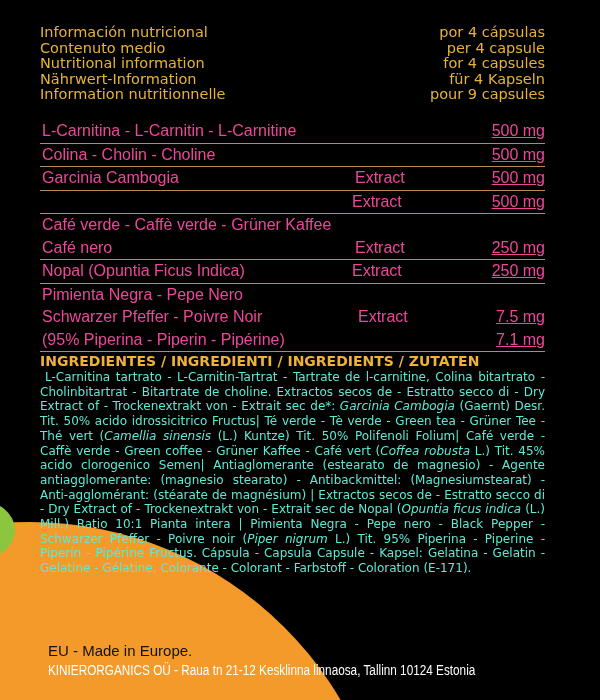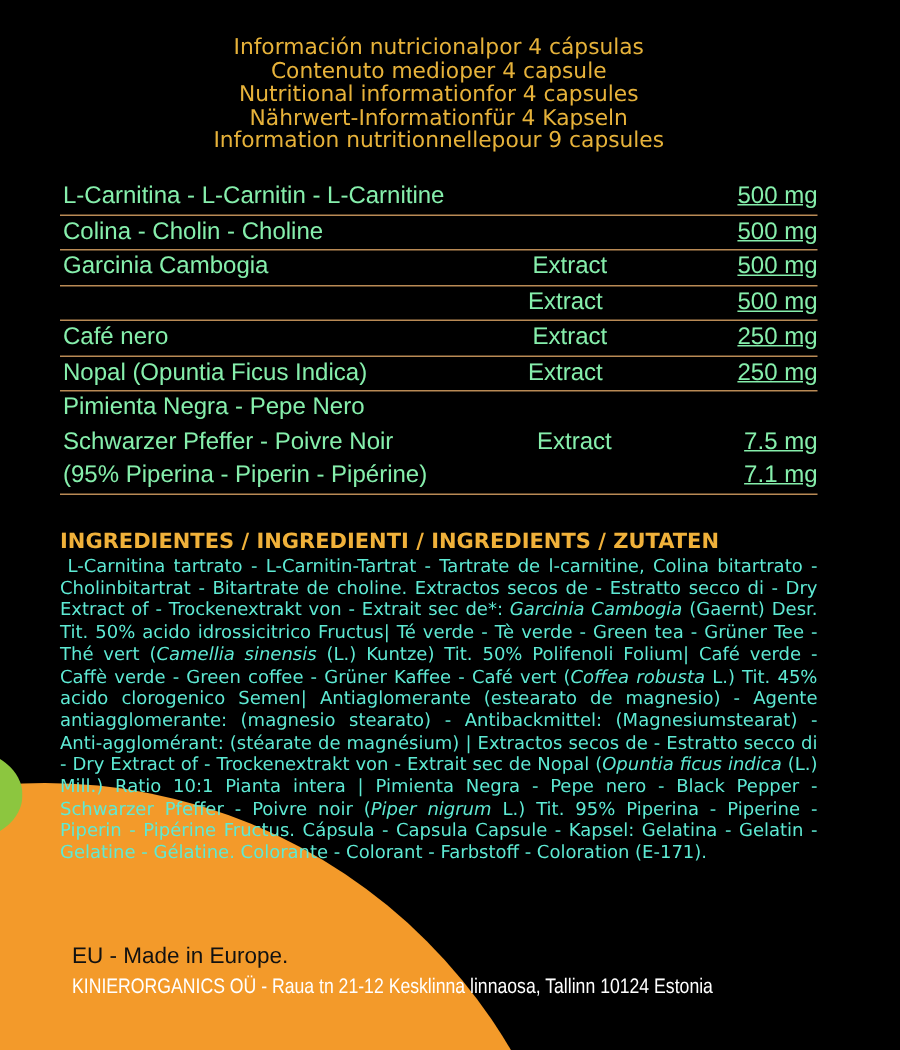--- a/index.html
+++ b/index.html
@@ -18,27 +18,27 @@
     width:75px; height:60px; border-radius:50%;
     background:#8cc63f; z-index:0;
     clip-path: inset(0 0 0 0);
   }
   .content { position:relative; z-index:1; }
   .nutri-header {
     position:absolute; left:40px; top:25px; width:505px;
     color:#e6b23a; font-family:"DejaVu Sans", sans-serif;
     font-size:14.5px; line-height:15.5px;
   }
-  .nh-row { display:flex; justify-content:center; }
+  .nh-row { display:flex; justify-content:space-between; }
   .nh-row span:last-child { text-align:right; }
 
   .table {
     position:absolute; left:40px; top:120px; width:505px;
     font-family:"Liberation Sans", sans-serif; font-size:16px;
-    color:#86efac;
+    color:#ec4899;
   }
   .trow { position:relative; height:22.5px; line-height:22px; }
   .trow.sep { border-bottom:1.5px solid #b98a55; }
   .tname { position:absolute; left:2px; white-space:nowrap; }
   .tmid { position:absolute; left:315px; white-space:nowrap; }
   .tval { position:absolute; right:0; white-space:nowrap;text-decoration:underline; }
 
   .ingredients {
     position:absolute; left:40px; top:352px; width:505px;
     font-family:"DejaVu Sans", sans-serif;
@@ -46,21 +46,21 @@
   .ing-title {
     color:#f0b13a; font-weight:bold; font-size:14px; line-height:18px;
     white-space:nowrap;
   }
   .ing-text {
     font-size:12px; line-height:14.7px; color:#5eead4;
     text-align:justify; text-indent:5px;
   }
   .ing-text i { font-style:italic; }
   .footer {
-    position:absolute; left:48px; top:628px;
+    position:absolute; left:48px; top:641px;
     font-family:"Liberation Sans", sans-serif;
   }
   .made { color:#111; font-size:15px; line-height:20px; }
   .company { color:#fff; font-size:14px; line-height:18px; white-space:nowrap; transform:scaleX(0.84); transform-origin:left; display:block; }
 </style>
 </head>
 <body>
 
 <div class="bg-orange"></div>
 <div class="bg-green"></div>
@@ -103,20 +103,25 @@
     </div>
     <div class="trow sep">
       <span class="tname">Garcinia Cambogia</span>
       <span class="tmid">Extract</span>
       <span class="tval">500 mg</span>
     </div>
     <div class="trow sep">
       <span class="tmid" style="left:312px">Extract</span>
       <span class="tval">500 mg</span>
     </div>
+    <div class="trow">
+      <span class="tname">Café verde - Caffè verde - Grüner Kaffee</span>
+      <span class="tmid"></span>
+      <span class="tval"></span>
+    </div>
     <div class="trow sep">
       <span class="tname">Café nero</span>
       <span class="tmid">Extract</span>
       <span class="tval">250 mg</span>
     </div>
     <div class="trow sep">
       <span class="tname">Nopal (Opuntia Ficus Indica)</span>
       <span class="tmid" style="left:312px">Extract</span>
       <span class="tval">250 mg</span>
     </div>

